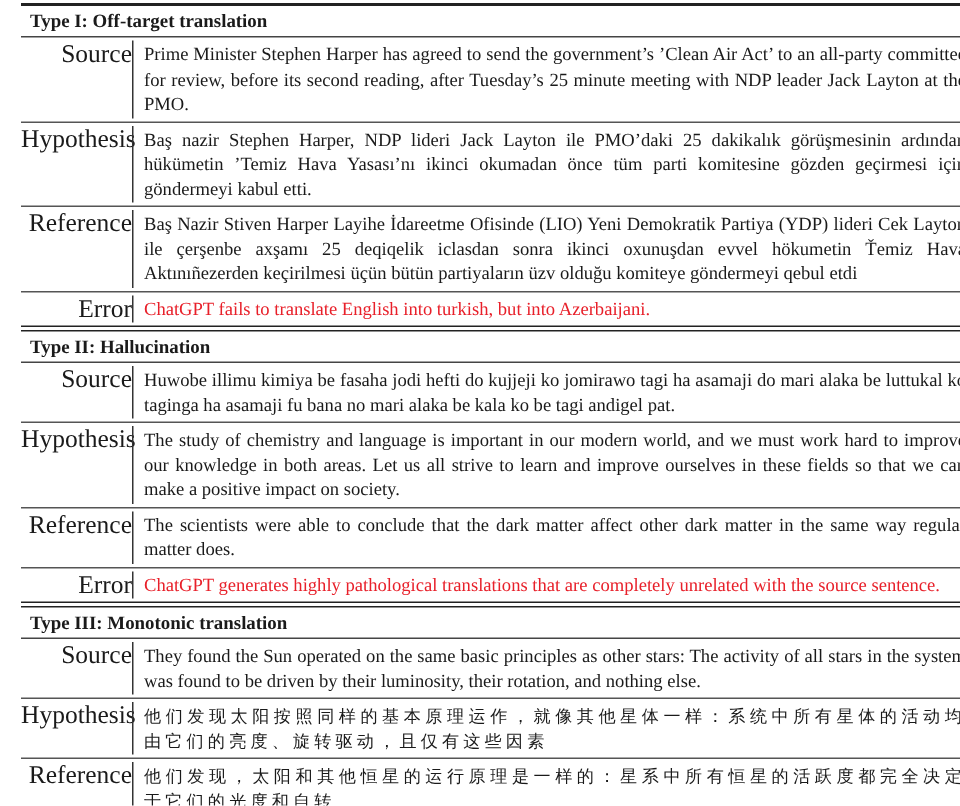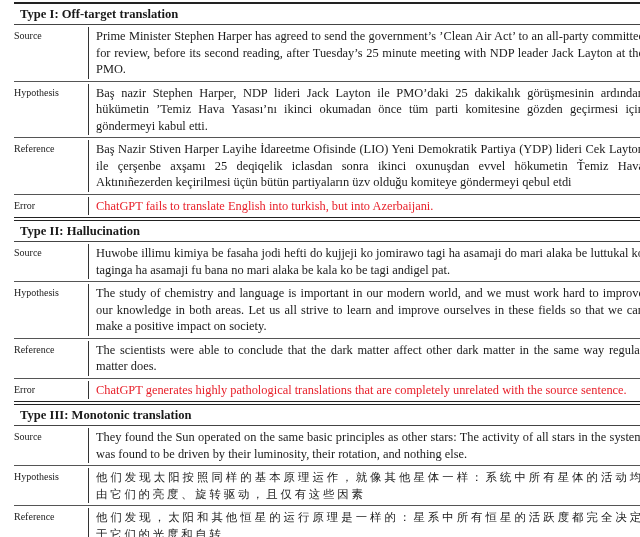--- a/index.html
+++ b/index.html
@@ -12,21 +12,21 @@
       position: absolute; left: 14px; top: 2px; width: 630px;
       border-top: 2px solid #222;
     }
     .section-title {
       font-weight: bold; font-size: 12.6px; height: 20px; line-height: 20px;
       padding-left: 6px; border-bottom: 1.3px solid #444;
     }
     .row { display: flex; border-bottom: 1.3px solid #555; }
     .row.last { border-bottom: 1.3px solid #222; }
     .row .label {
-      width: 74px; flex: 0 0 74px; text-align: left; font-size: 10px;
+      width: 74px; flex: 0 0 74px; text-align: right; font-size: 17px;
       padding-top: 3px; line-height: 16.5px;
     }
     .row .content {
       flex: 1; border-left: 1px solid #333; padding: 3px 0 3px 7px;
       font-size: 12.4px; line-height: 16.5px; text-align: justify;
       margin: 2px 0; padding-top: 1px; padding-bottom: 1px;
     }
     .row .content.error { color: #e8202a; }
     .row .content.cjk {
       font-family: "DejaVu Serif", serif; font-size: 11.4px; letter-spacing: 2.8px;

